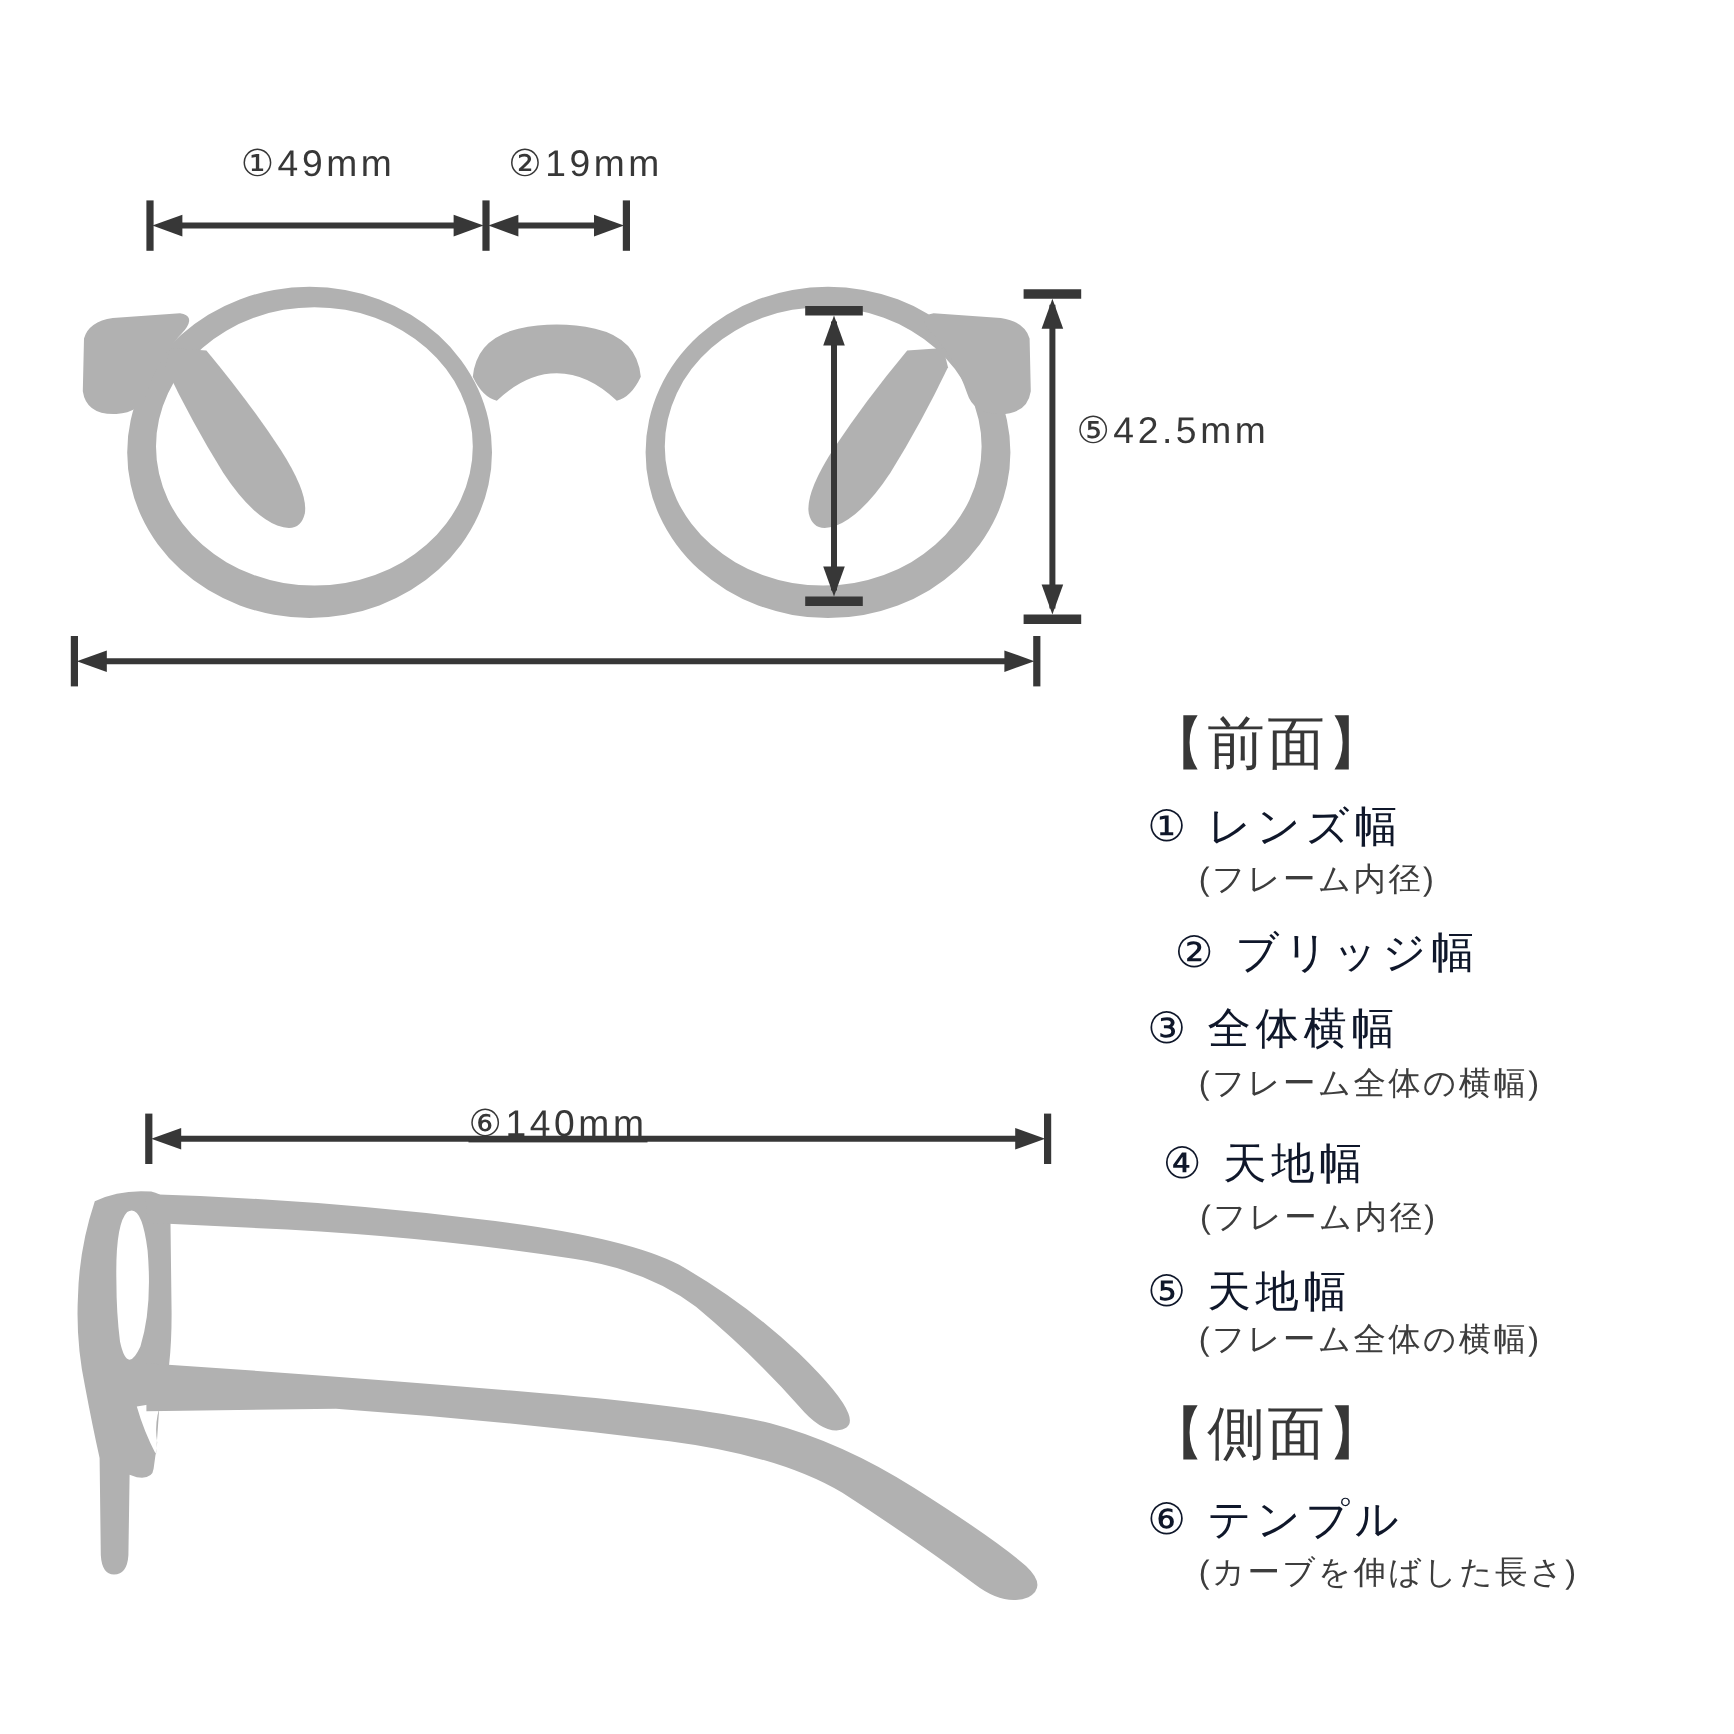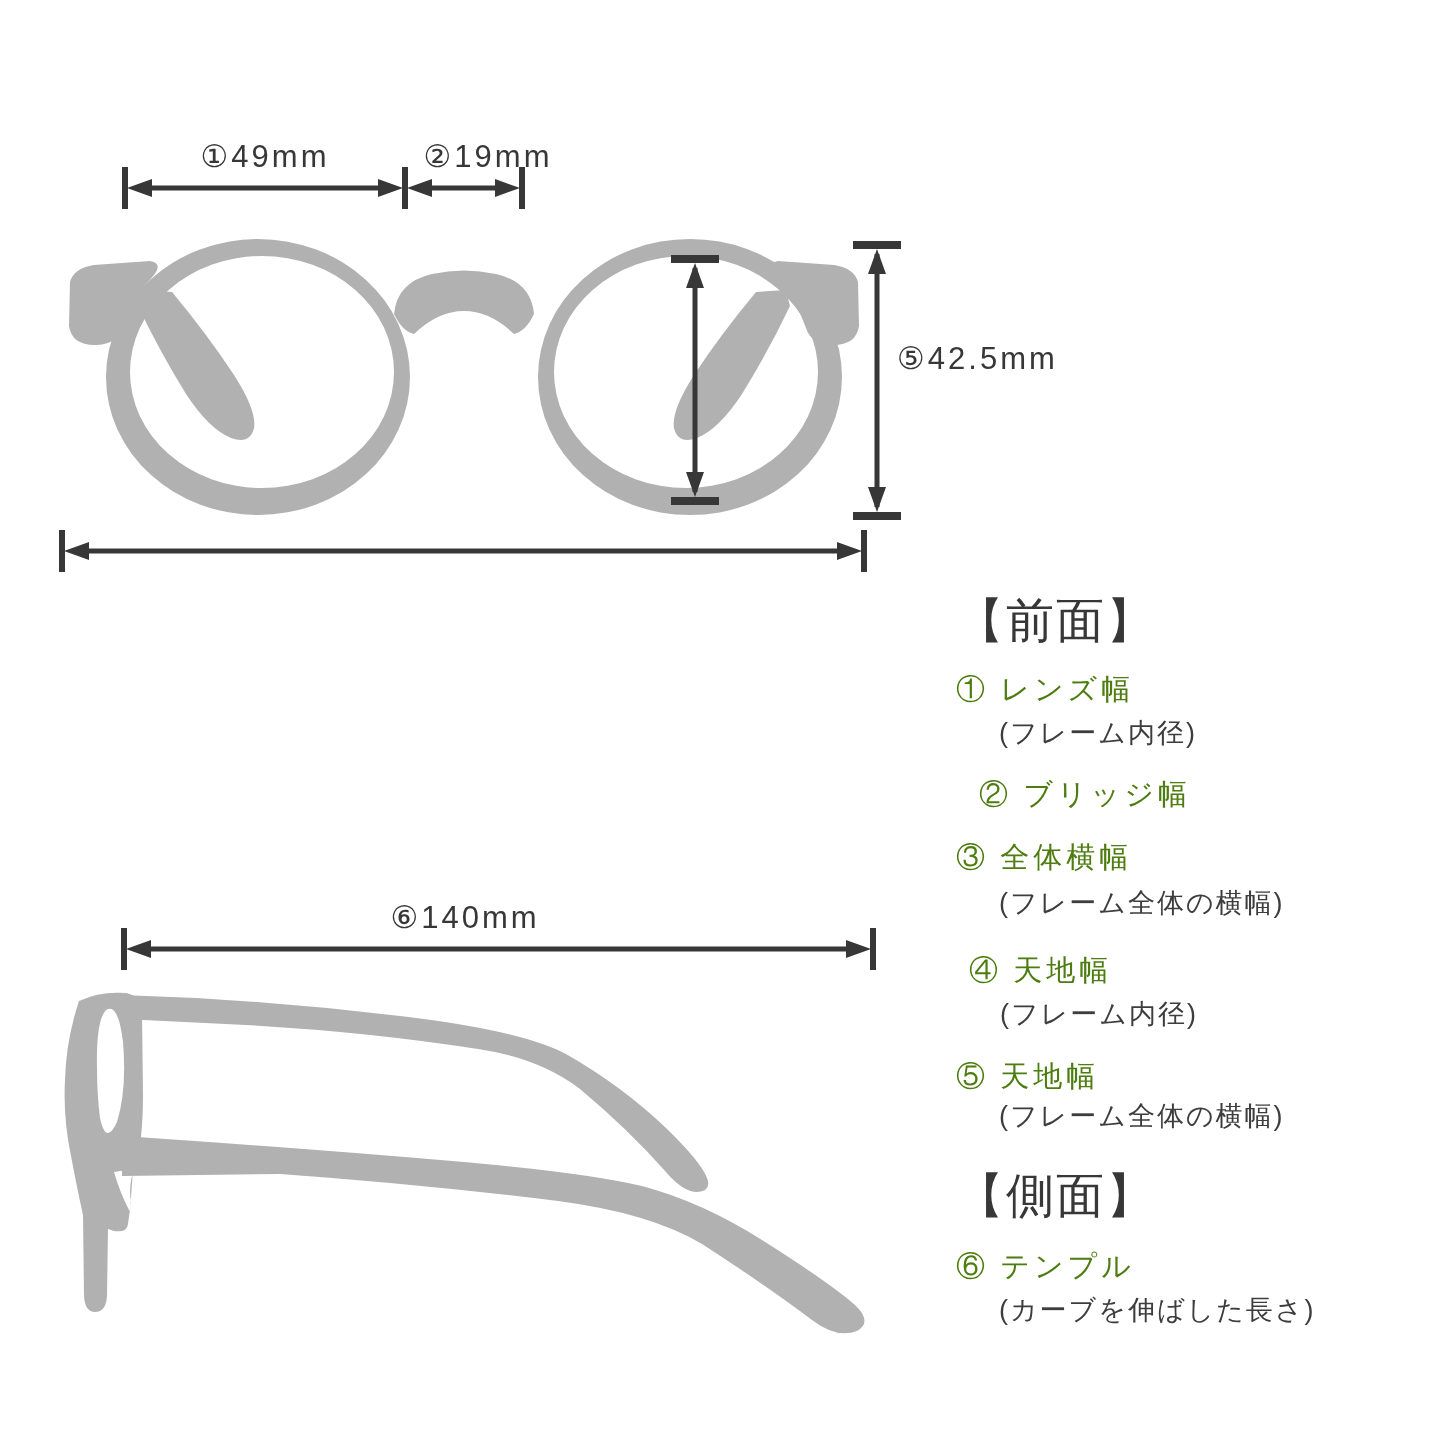--- a/index.html
+++ b/index.html
@@ -21,34 +21,33 @@
   }
   .lg-h {
     position:absolute;
     font-size:48px; line-height:48px;
     letter-spacing:2px;
     color:#373737;
     white-space:nowrap;
   }
   .lg-r {
     position:absolute;
-    font-size:29px; line-height:40px;
+    font-size:36px; line-height:40px;
     letter-spacing:4px;
-    color:#4d7c0f;
-    white-space:nowrap;
-    font-family:Liberation Serif, serif;
+    color:#0f172a;
+    white-space:nowrap;
   }
   .lg-s {
     position:absolute;
     font-size:27px; line-height:32px;
     letter-spacing:2px;
     color:#3d3d3d;
     white-space:nowrap;
   }
-  .ctr { text-align:center;margin-top:20px; }
+  .ctr { text-align:center; }
   .rgt { text-align:right; }
 </style>
 </head>
 <body>
 
 <div class="canvas">
 
   <svg class="art" viewBox="0 0 1445 1445" aria-hidden="true">
 
     <g fill="#b1b1b1">
@@ -163,21 +162,21 @@
   </svg>
 
   <div class="dl ctr" style="left:125px; top:119px; width:280px;">①49mm</div>
 
   <div class="dl ctr" style="left:422px; top:119px; width:132px;">②19mm</div>
 
 
   <div class="dl" style="left:897px; top:341px;">⑤42.5mm</div>
 
 
-  <div class="dl ctr" style="left:315px; top:880px; width:300px;">⑥140mm</div>
+  <div class="dl ctr" style="left:315px; top:919px; width:300px;text-decoration:underline;">⑥140mm</div>
 
   <div>
 
     <div class="lg-h" style="left:956px; top:597px;">【前面】</div>
 
     <div class="lg-r" style="left:956px; top:669px;">① レンズ幅</div>
     <div class="lg-s" style="left:999px; top:717px;">(フレーム内径)</div>
 
     <div class="lg-r" style="left:956px; top:774px;margin-left:23px;">② ブリッジ幅</div>
 

